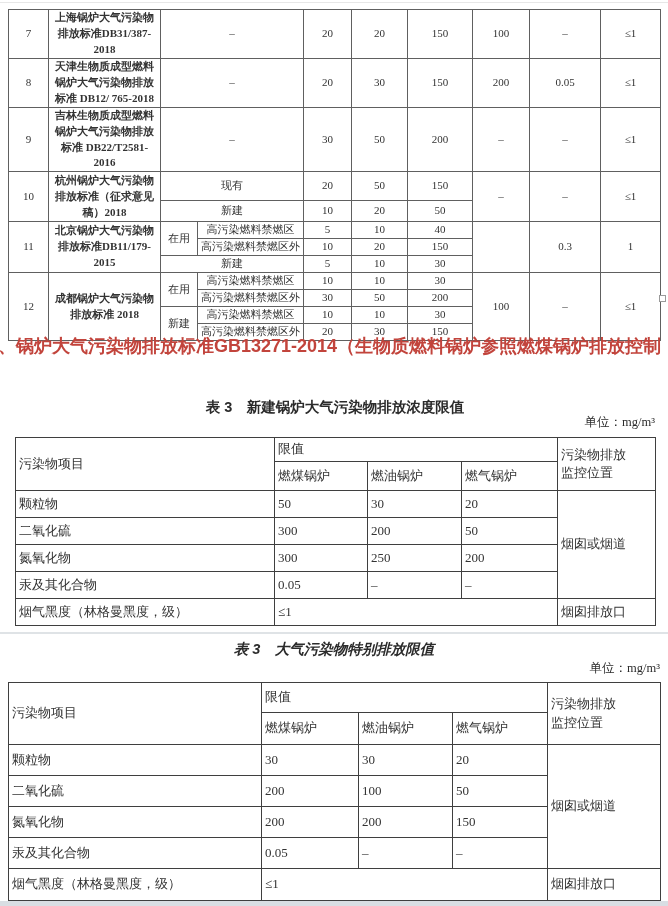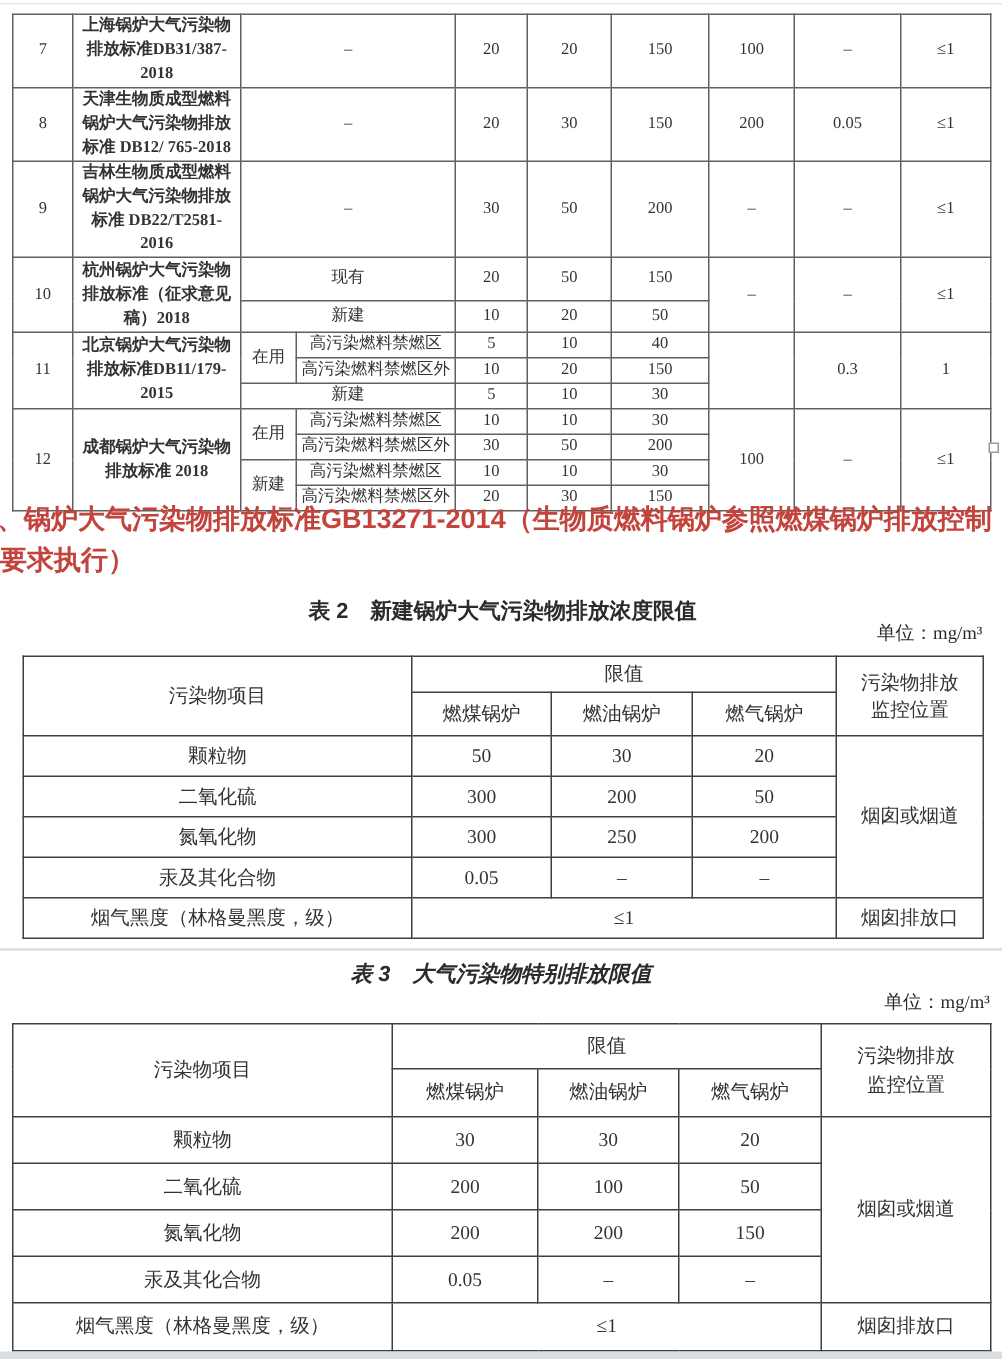--- a/index.html
+++ b/index.html
@@ -33,21 +33,21 @@
   .tbl-title{position:absolute;font-family:"Liberation Sans",sans-serif;font-weight:bold;
              font-size:14.5px;color:#2b2b2b;text-align:center;}
   .t2-title{left:15px;top:398px;width:640px;}
   .t3-title{left:8px;top:640px;width:652px;font-style:italic;}
   .tbl-unit{position:absolute;font-size:12.5px;color:#2b2b2b;text-align:right;}
   .t2-unit{left:15px;top:414px;width:640px;}
   .t3-unit{left:8px;top:660px;width:652px;}
 
   
   .t23{font-size:13px;line-height:1.4;}
-  .t23 td{border:1px solid #3f3f3f;text-align:center;vertical-align:middle;padding:0 3px;overflow:hidden;}
+  .t23 td{border:1px solid #3f3f3f;text-align:left;vertical-align:middle;padding:0 3px;overflow:hidden;}
   .t2{position:absolute;left:15px;top:437px;width:640px;}
   .t3{position:absolute;left:8px;top:682px;width:652px;}
 </style>
 </head>
 <body>
 
 <div class="page">
 
   <div class="hline" style="top:2px"></div>
 
@@ -171,24 +171,23 @@
       <td>150</td>
     </tr>
   </tbody>
     </table>
 
   <div class="handle"></div>
 
 
   <div class="heading" style="color: rgb(194, 68, 60);">
     <div class="l1">4、锅炉大气污染物排放标准GB13271-2014（生物质燃料锅炉参照燃煤锅炉排放控制</div>
-    <div class="l2">要求执行）</div>
   </div>
 
-  <div class="tbl-title t2-title">表 2　新建锅炉大气污染物排放浓度限值</div>
+  <div class="tbl-title t2-title">表 3　新建锅炉大气污染物排放浓度限值</div>
   <div class="tbl-unit t2-unit">单位：mg/m³</div>
 
   <table class="t23 t2">
     <colgroup>
       <col style="width:259px">
         <col style="width:93px">
         <col style="width:94px">
         <col style="width:96px">
         <col style="width:98px">
     </colgroup>

